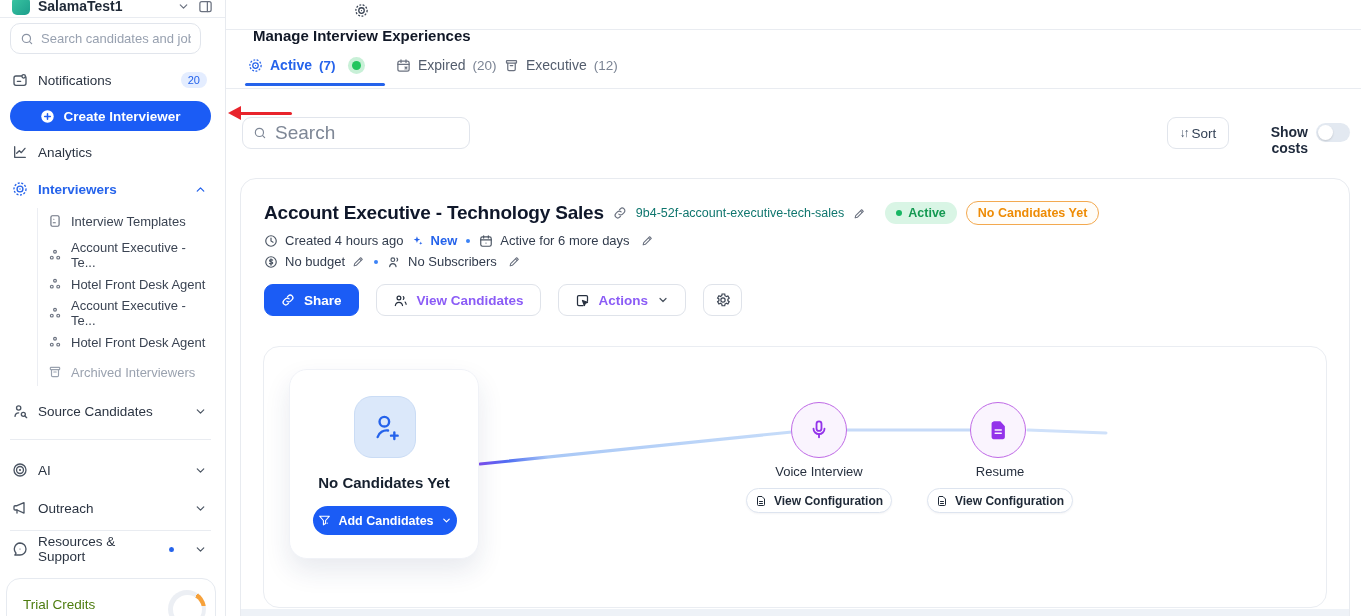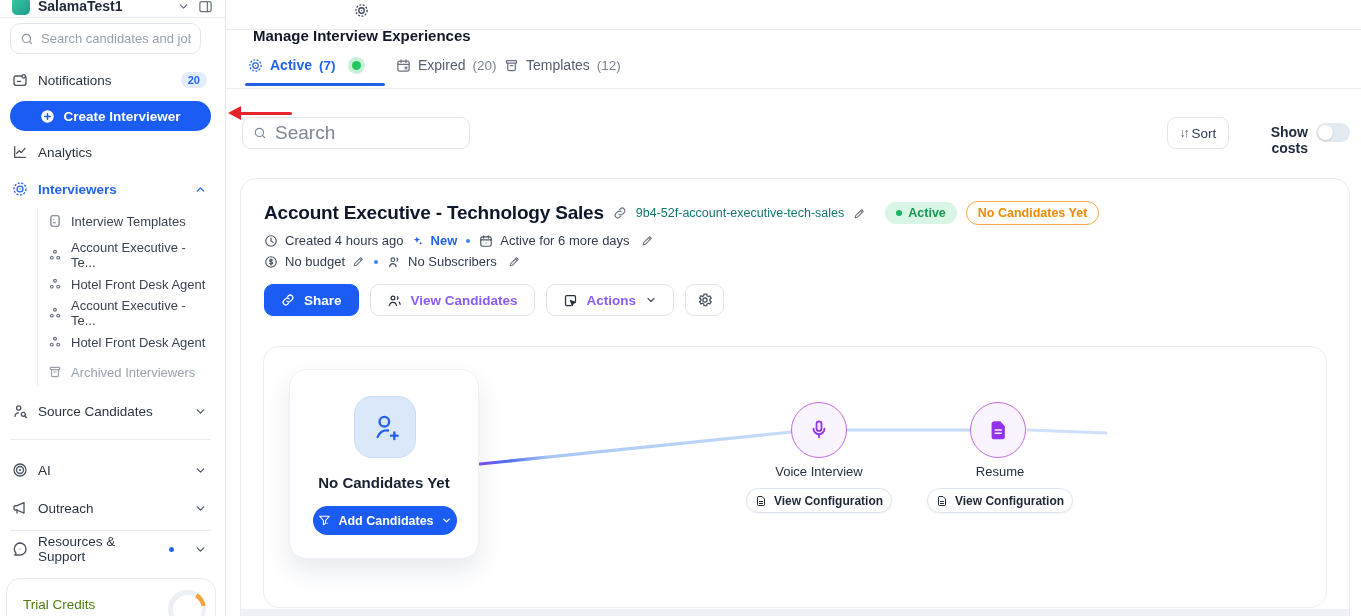--- a/index.html
+++ b/index.html
@@ -11,21 +11,21 @@
   .sidebar { position:absolute; left:0; top:0; width:226px; height:616px; background:#fff; border-right:1px solid #e7eaef; overflow:hidden; }
   .ws-row { position:absolute; top:-7px; left:0; width:225px; height:26px; display:flex; align-items:center; padding:0 12px; gap:8px; }
   .ws-logo { width:18px; height:18px; border-radius:5px; background:linear-gradient(135deg,#39c6a2,#1d9e8c); flex:none; }
   .ws-name { font-size:14px; font-weight:700; color:#1f2937; flex:1; }
   .sb-top-divider { position:absolute; top:17px; left:0; width:225px; height:1px; background:#e9ecf1; }
   .sb-search { position:absolute; top:23px; left:10px; width:191px; height:31px; border:1px solid #e1e5ec; border-radius:10px; display:flex; align-items:center; padding:0 9px; gap:7px; background:#fff; }
   .sb-search input { border:none; outline:none; width:100%; font-size:13px; color:#374151; font-family:"Liberation Sans",sans-serif; background:transparent; }
   .sb-search input::placeholder { color:#98a1b0; }
   .sb-item { position:absolute; left:12px; width:201px; height:22px; display:flex; align-items:center; gap:10px; font-size:13.5px; color:#2b3442; cursor:pointer; }
   .sb-item .grow { flex:1; }
-  .sb-badge { background:#e4edff; color:#2563eb; font-size:11px; font-weight:700; padding:2px 7px; border-radius:9px; margin-right:6px; }
+  .sb-badge { background:#e4edff; color:#2563eb; font-size:11px; font-weight:400; padding:2px 7px; border-radius:9px; margin-right:6px; }
   .create-btn { position:absolute; top:101px; left:10px; width:201px; height:30px; border-radius:15px; background:#1b5cf5; color:#fff; display:flex; align-items:center; justify-content:center; gap:8px; font-size:13.5px; font-weight:700; cursor:pointer; border:none; }
   .sb-sub { position:absolute; left:48px; width:165px; height:22px; display:flex; align-items:center; gap:9px; font-size:13px; color:#3b4453; cursor:pointer; }
   .sb-sub.dim { color:#9aa2af; }
   .guide { position:absolute; left:37px; top:208px; height:178px; width:1px; background:#eceef3; }
   .sb-divider { position:absolute; left:10px; width:201px; height:1px; background:#e9ecf1; }
   .blue-dot-sm { width:5px; height:5px; border-radius:50%; background:#2563eb; margin-left:2px; }
   .credits-card { position:absolute; left:6px; top:578px; width:210px; height:60px; border:1px solid #e6eaf0; border-radius:14px; background:#fff; cursor:pointer; }
   .credits-label { position:absolute; left:16px; top:18px; font-size:13.5px; color:#4d7c0f; }
   .credits-ring { position:absolute; left:161px; top:11px; width:38px; height:38px; border-radius:50%;
     background:conic-gradient(#eceff4 0deg 35deg,#f6a13b 35deg 80deg,#eceff4 80deg 360deg); }
@@ -63,21 +63,21 @@
   .card-strip { position:absolute; left:0; right:0; top:430px; bottom:-10px; background:#eef2f7; }
   .title-row { position:absolute; left:23px; top:22px; display:flex; align-items:center; gap:9px; }
   .card-title { font-size:19px; font-weight:700; color:#0f172a; letter-spacing:-.2px; }
   .slug { font-size:12.5px; color:#0f766e; }
   .badge-active { display:flex; align-items:center; gap:6px; background:#d9f5e5; color:#149952; font-size:12.5px; font-weight:600; padding:4px 11px; border-radius:12px; }
   .badge-active .dot { width:6px; height:6px; border-radius:50%; background:#18b663; }
   .badge-warn { border:1px solid #f3a94f; color:#ee8b04; font-size:12.5px; font-weight:600; padding:4px 11px; border-radius:12px; background:#fffdf9; }
   .meta-row { position:absolute; left:23px; display:flex; align-items:center; gap:7px; font-size:13px; color:#323c4d; }
   .meta-row .new { color:#2563eb; font-weight:600; }
   .dot-sep { width:4px; height:4px; border-radius:50%; background:#3b82f6; margin:0 2px; }
-  .btn-row { position:absolute; left:23px; top:105px; display:flex; align-items:center; gap:11px; }
+  .btn-row { position:absolute; left:23px; top:105px; display:flex; align-items:center; gap:17px; }
   .btn { height:32px; display:flex; align-items:center; gap:9px; padding:0 16px; border-radius:9px; font-size:13.5px; cursor:pointer; border:1px solid #dfe3ea; background:#fff; color:#8b5cf6; font-weight:700; }
   .btn.primary { background:#1b5cf5; border-color:#1b5cf5; color:#fff; font-weight:700; }
   .btn.square { width:39px; padding:0; justify-content:center; }
 
   
   .flow { position:absolute; left:22px; top:167px; width:1064px; height:262px; background:#fff; border:1px solid #eaedf2; border-radius:16px; overflow:hidden; }
   .flow svg.wires { position:absolute; left:0; top:0; }
   .empty-card { position:absolute; left:25px; top:22px; width:190px; height:190px; background:#fff; border:1px solid #f0f2f7; border-radius:18px; box-shadow:0 12px 26px rgba(33,51,96,.10); }
   .empty-tile { position:absolute; left:64px; top:26px; width:62px; height:62px; background:#dbe8fa; border:1px solid #cadcf5; border-radius:18px; display:flex; align-items:center; justify-content:center; color:#2563eb; }
   .empty-title { position:absolute; left:0; top:104px; width:100%; text-align:center; font-size:15px; font-weight:700; color:#16202e; }
@@ -292,21 +292,21 @@
         </svg>
       <span>Expired</span>
       <span class="cnt">(20)</span>
     </div>
     <div class="tab idle" style="left:278px">
       <svg class="ic" width="15" height="15" viewBox="0 0 24 24" fill="none" stroke="#6b7280" stroke-width="2" stroke-linecap="round">
           <rect x="4" y="4" width="16" height="4" rx="1"></rect>
           <path d="M6 8v10a2 2 0 0 0 2 2h8a2 2 0 0 0 2-2V8"></path>
           <path d="M10 12h4"></path>
         </svg>
-      <span>Templates</span>
+      <span>Executive</span>
       <span class="cnt">(12)</span>
     </div>
     <div class="tab-underline"></div>
     <div class="tabs-divider"></div>
 
     <div class="tb-search">
       <svg class="ic" width="14" height="14" viewBox="0 0 24 24" fill="none" stroke="#7e8796" stroke-width="2" stroke-linecap="round">
           <circle cx="11" cy="11" r="7"></circle>
           <path d="M20 20l-3.5-3.5"></path>
         </svg>

